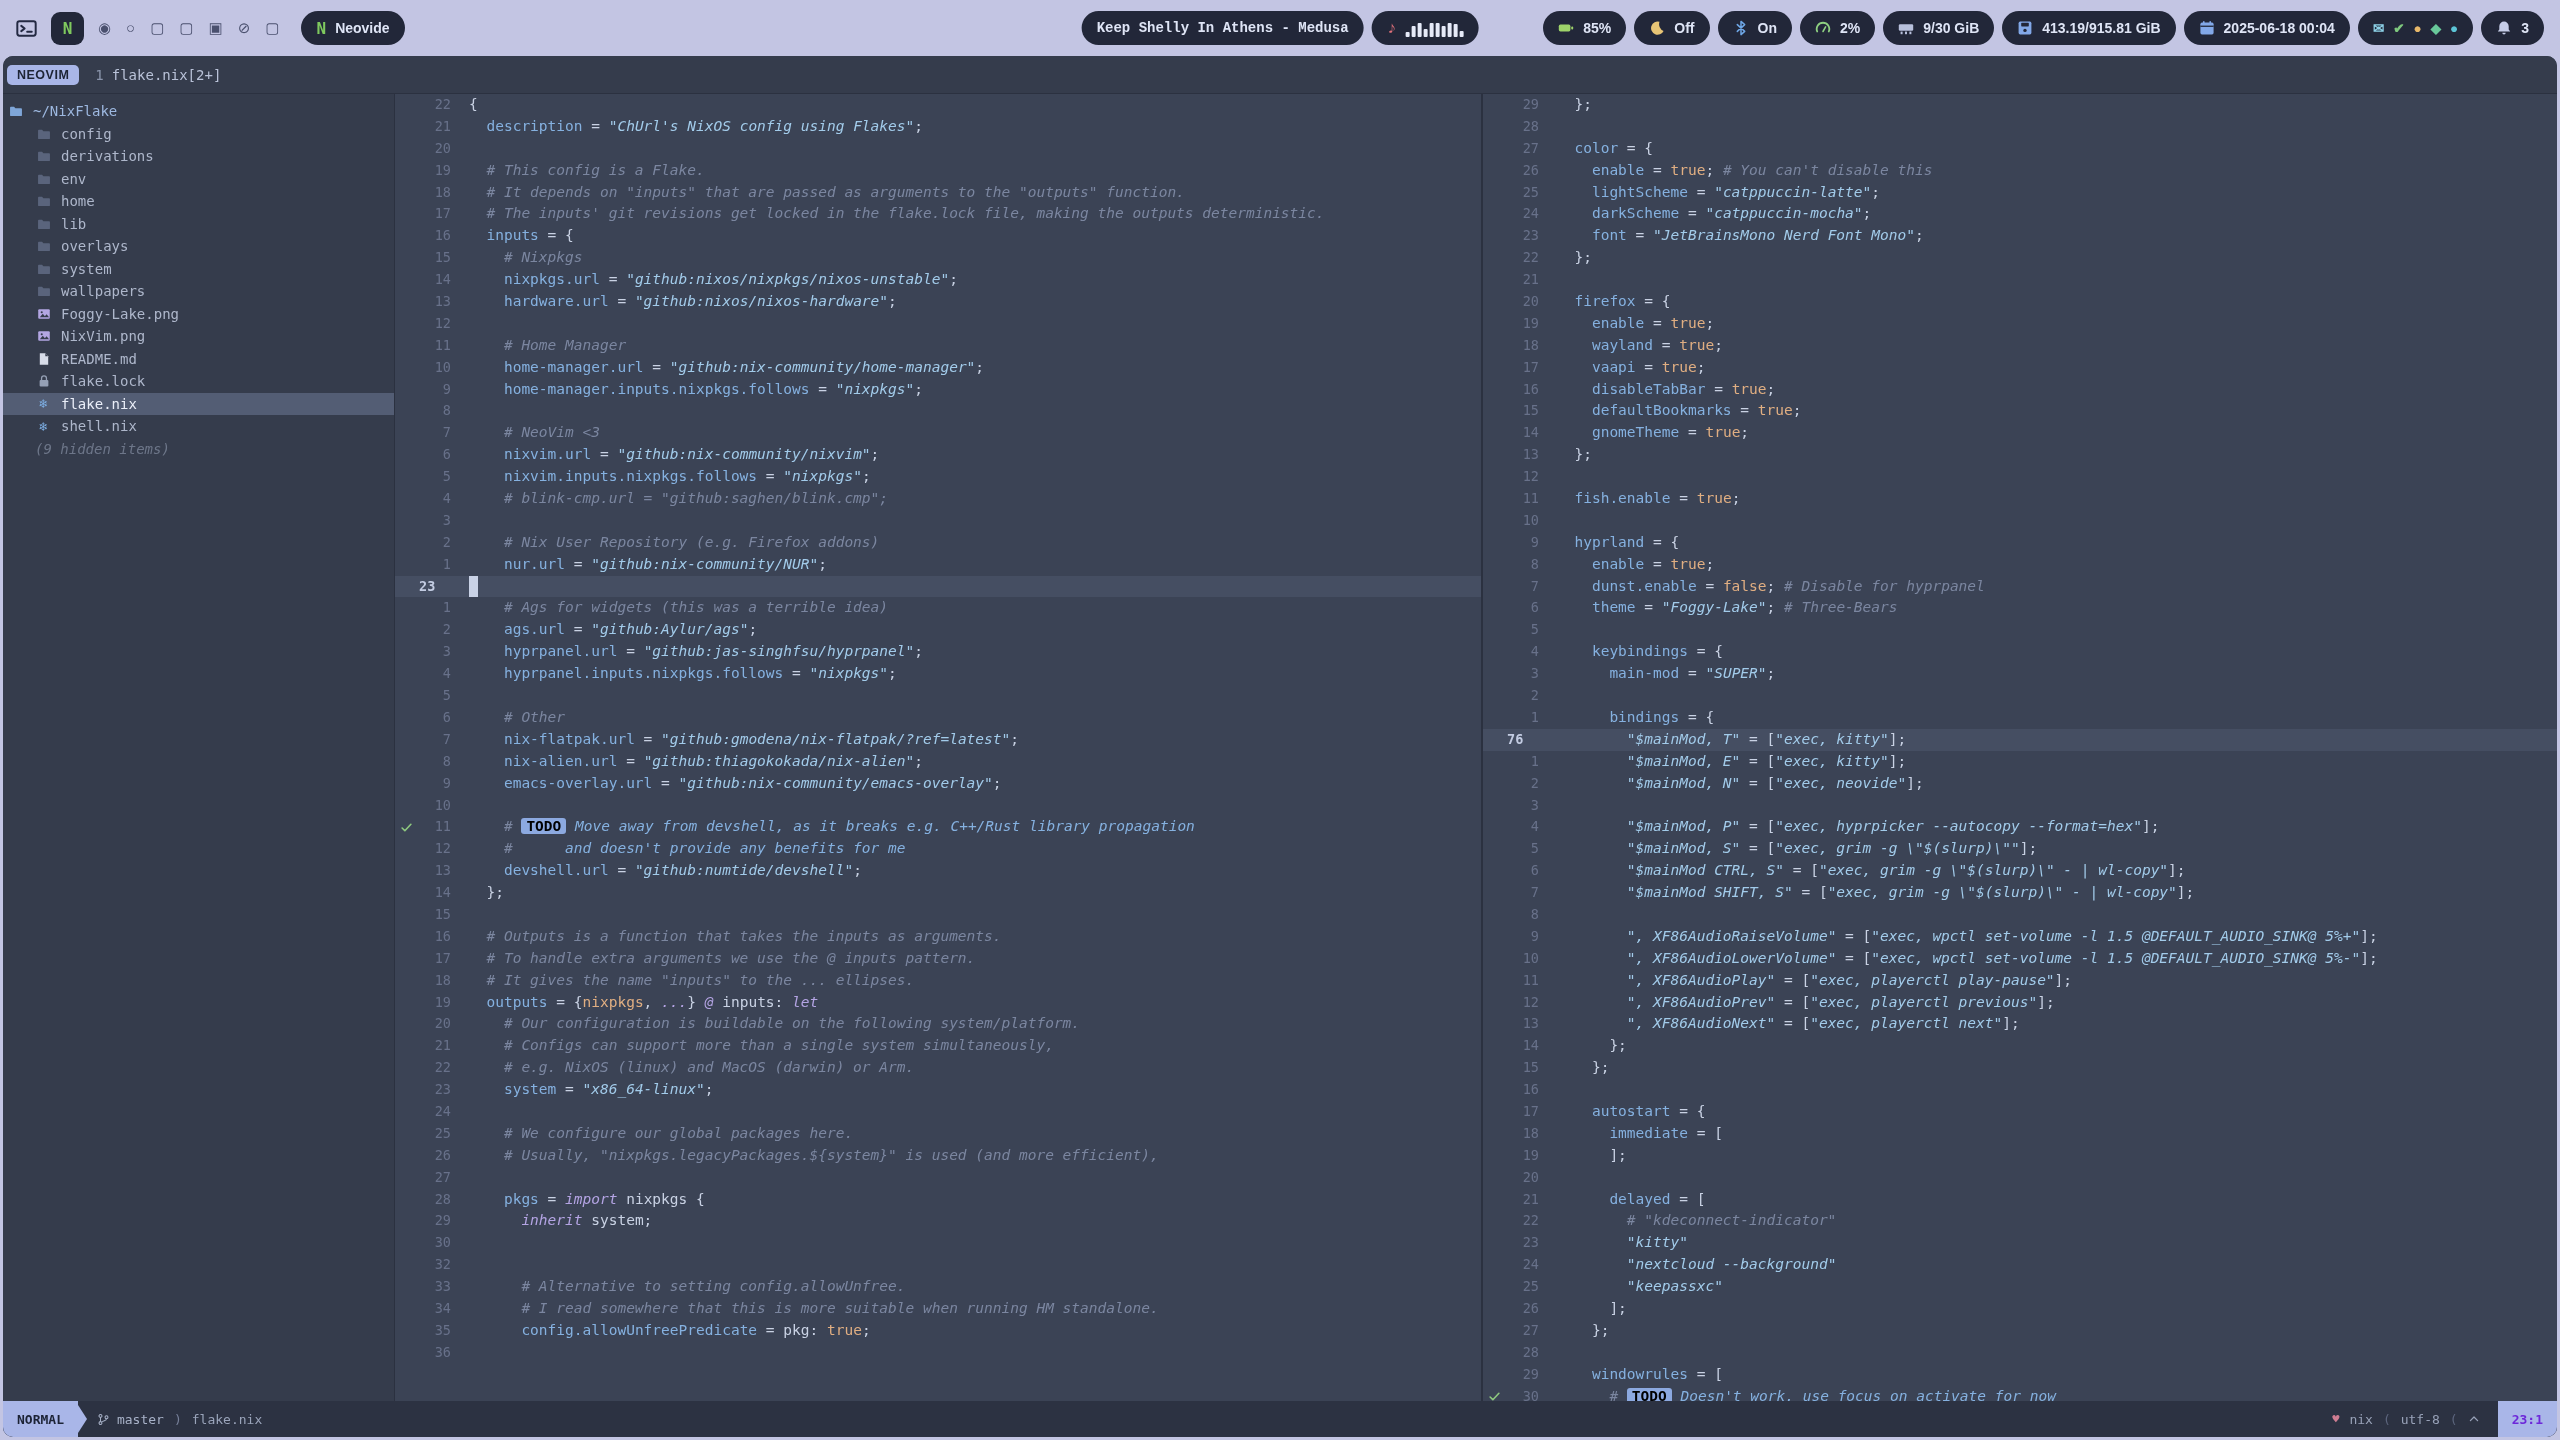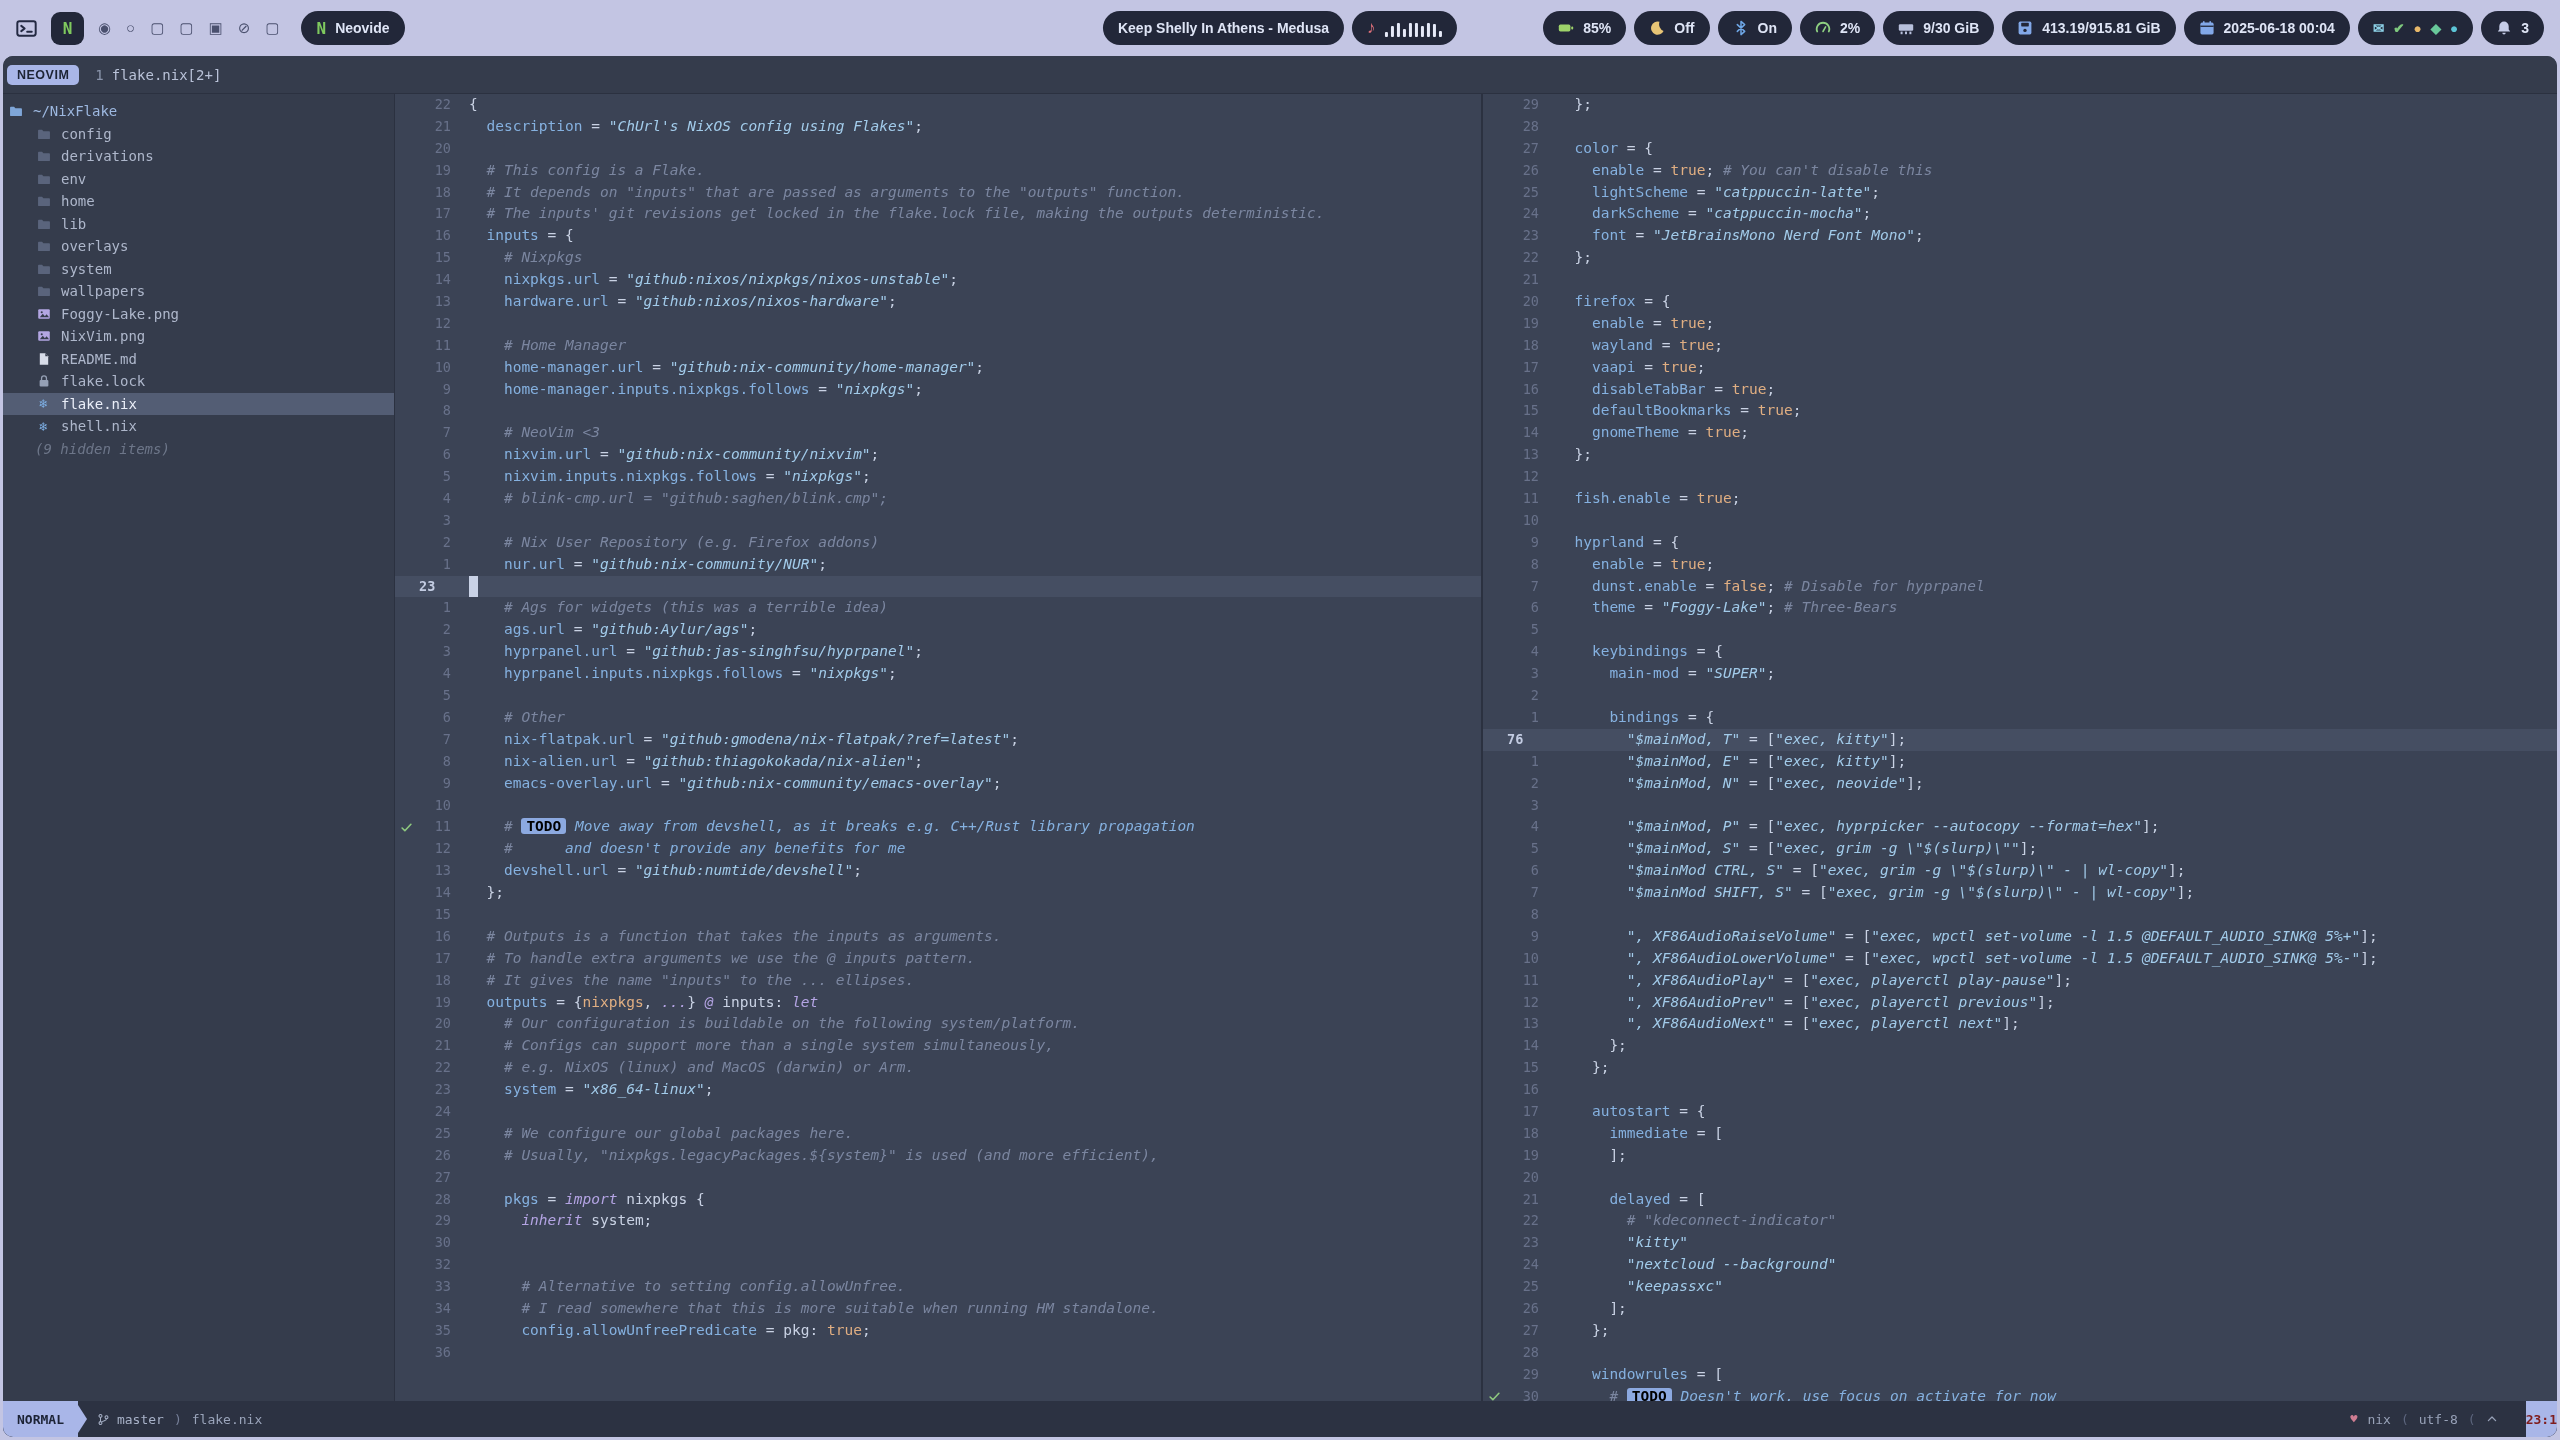--- a/index.html
+++ b/index.html
@@ -10,21 +10,21 @@
   .topbar { height:56px; display:flex; align-items:center; padding:0 16px; position:relative; }
   .tb-left { display:flex; align-items:center; gap:14px; }
   .tb-launcher { color:#232942; display:flex; }
   .tb-launcher svg { width:21px; height:21px; }
   .tb-ws-active { width:33px; height:33px; border-radius:9px; background:var(--pill-bg); display:flex; align-items:center; justify-content:center; }
   .nlogo { font-weight:bold; color:var(--neovim-green,#7fc95e); font-family:"DejaVu Sans Mono",monospace; font-size:16px; }
   .tb-ws { display:flex; gap:15px; color:#2d3452; font-size:15px; opacity:.8; }
   .tb-ws span { cursor:default; }
   .pill { background:var(--pill-bg); color:#dfe5f6; border-radius:17px; height:34px; display:flex; align-items:center; gap:9px; padding:0 15px; font-size:14px; font-weight:600; white-space:nowrap; }
   .tb-title { margin-left:8px; }
-  .tb-center { position:absolute; left:50%; top:50%; transform:translate(-50%,-50%); display:flex; gap:8px; }
+  .tb-center { position:absolute; left:50%; top:50%; transform:translate(-50%,-50%); display:flex; gap:8px;font-family:Liberation Mono, monospace; }
   .tb-right { margin-left:auto; display:flex; gap:8px; align-items:center; }
   .m-icon { display:flex; }
   .m-icon svg { width:16px; height:16px; }
   .viz { display:flex; align-items:flex-end; gap:2.5px; height:17px; }
   .viz i { display:block; width:3.5px; background:#e6eaf8; border-radius:1px; }
   .note { color:var(--music-pink,#e0707a); font-size:17px; font-weight:bold; }
   .tray-glyph { font-size:13.5px; }
 
   
   .nv-window { margin:0 3px 3px; height:1381px; background:var(--editor-bg); border-radius:10px; overflow:hidden; display:flex; flex-direction:column; }
@@ -71,21 +71,21 @@
   .sl-mode { background:var(--mode-block-bg); color:#1c2335; font-weight:bold; height:100%; display:flex; align-items:center; padding:0 14px; }
   .sl-arrow { width:0; height:0; border-top:14px solid transparent; border-bottom:14px solid transparent; border-left:9px solid var(--mode-block-bg); }
   .sl-git { display:flex; align-items:center; gap:7px; padding:0 10px; height:100%; color:#a8b2c8; }
   .sl-git svg { width:13px; height:13px; }
   .sl-paren { color:#77809a; margin-right:10px; }
   .sl-file { color:#9aa4ba; }
   .heart { color:#cf7d92; font-size:12px; }
   .sl-sep { color:#5d667e; }
   .sl-ff { display:flex; }
   .sl-ff svg { width:12px; height:12px; color:#98a2b8; }
-  .sl-pos { background:var(--mode-block-bg); color:#7f1d1d; font-weight:bold; height:100%; display:flex; align-items:center; padding:0 0; margin-left:18px; }
+  .sl-pos { background:var(--mode-block-bg); color:#6d28d9; font-weight:bold; height:100%; display:flex; align-items:center; padding:0 14px; margin-left:8px; }
 </style>
 </head>
 <body>
 
 <div class="topbar">
   <div class="tb-left">
     <span class="tb-launcher">
         <svg viewBox="0 0 16 16">
           <rect x="1" y="2.5" width="14" height="11" rx="1.6" fill="none" stroke="currentColor" stroke-width="1.5"></rect>
           <path d="M4 6l2.6 2L4 10" fill="none" stroke="currentColor" stroke-width="1.5" stroke-linecap="round" stroke-linejoin="round"></path>

